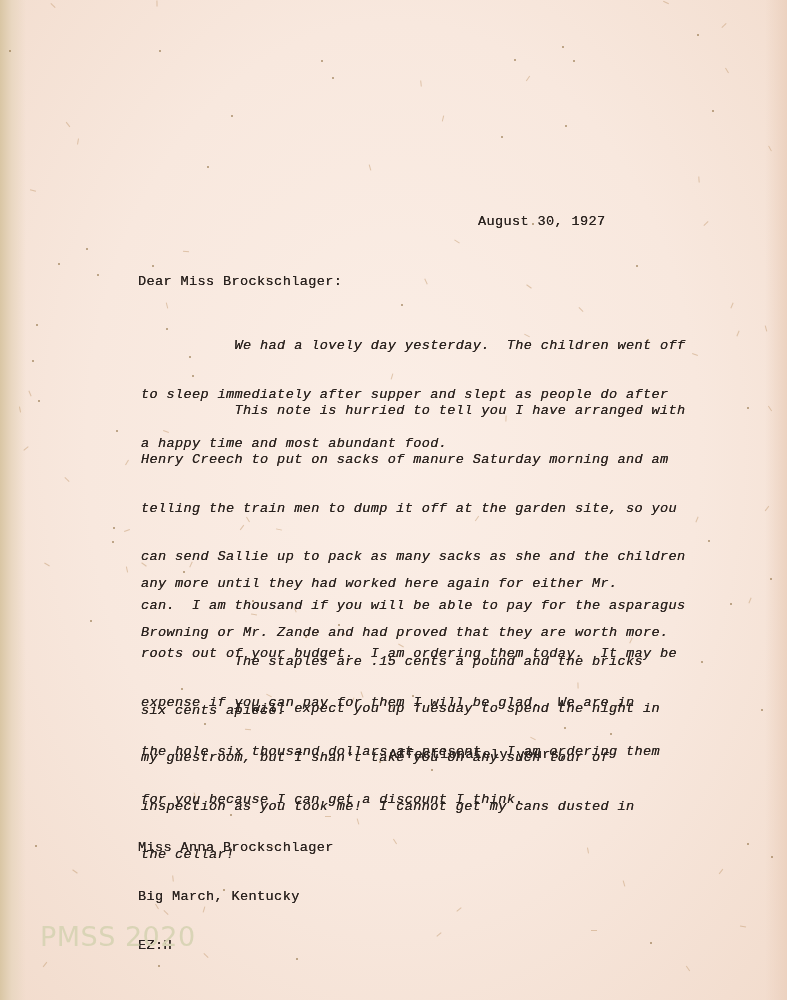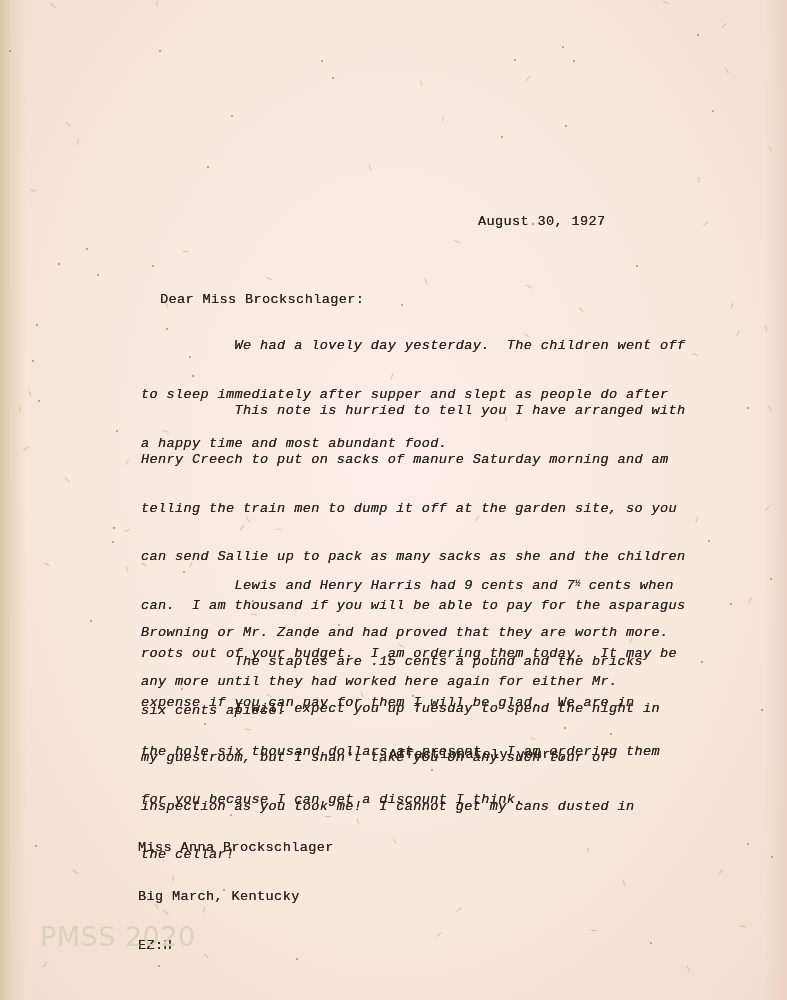--- a/index.html
+++ b/index.html
@@ -28,21 +28,21 @@
     font-family: "Liberation Mono", "DejaVu Sans Mono", monospace;
     font-size: 13.6px;
     line-height: 16.2px;
     color: #2a2320;
     white-space: pre;
     letter-spacing: 0.35px;
     text-shadow: 0 0 0.4px #3b2f28;
   }
   .line { display: block; height: 16.2px; }
   .date { left: 478px; top: 214px; }
-  .salutation { left: 160px; top: 274px; margin-top: 18px; }
+  .salutation { left: 138px; top: 274px; }
   .para { left: 141px; font-style: italic; }
   .p1 { top: 306px; }
   .p2 { top: 371px; }
   .p3 { top: 544px; }
   .p4 { top: 622px; }
   .p5 { top: 669px; }
   .closing { left: 389px; top: 747px; }
   .addr { left: 138px; top: 808px; }
   .frac { font-size: 9px; vertical-align: 3px; letter-spacing: 0; }
   .watermark {
@@ -216,23 +216,22 @@
   <span class="line">telling the train men to dump it off at the garden site, so you</span>
   <span class="line">can send Sallie up to pack as many sacks as she and the children</span>
   <span class="line">can.  I am thousand if you will be able to pay for the asparagus</span>
   <span class="line">roots out of your budget.  I am ordering them today.  It may be</span>
   <span class="line">expense if you can pay for them I will be glad.  We are in</span>
   <span class="line">the hole six thousand dollars at present.  I am ordering them</span>
   <span class="line">for you because I can get a discount I think.</span>
 </div>
 
 <div class="tw para p3">
-  <span class="line"><span>           Lewis and Henry Harris had 9 cents and 7</span><span class="frac">½</span><span> cents when</span></span>
+  <span class="line">any more until they had worked here again for either Mr.</span>
   <span class="line">Browning or Mr. Zande and had proved that they are worth more.</span>
-  <span class="line">any more until they had worked here again for either Mr.</span>
 </div>
 
 <div class="tw para p4">
   <span class="line">           The staples are .15 cents a pound and the bricks</span>
   <span class="line">six cents apiece.</span>
 </div>
 
 <div class="tw para p5">
   <span class="line">           I will expect you up Tuesday to spend the night in</span>
   <span class="line">my guestroom, but I shan't take you on any such tour of</span>

